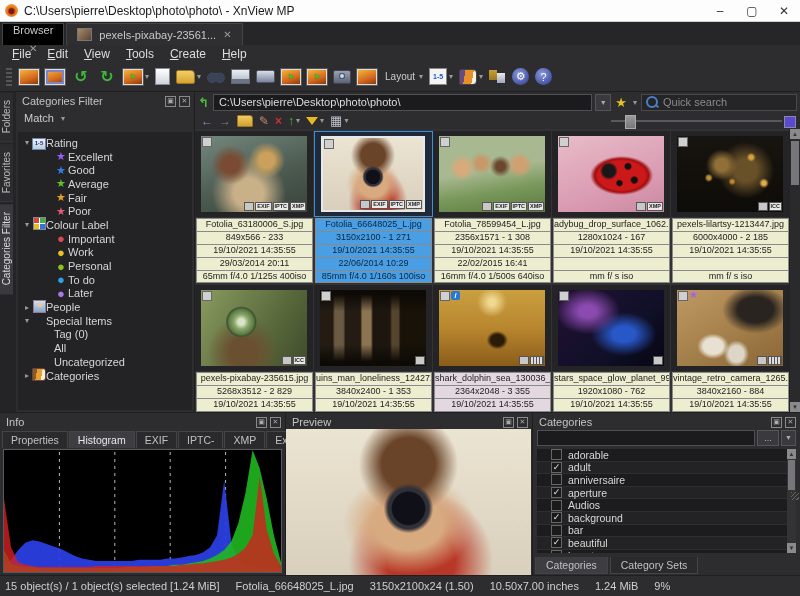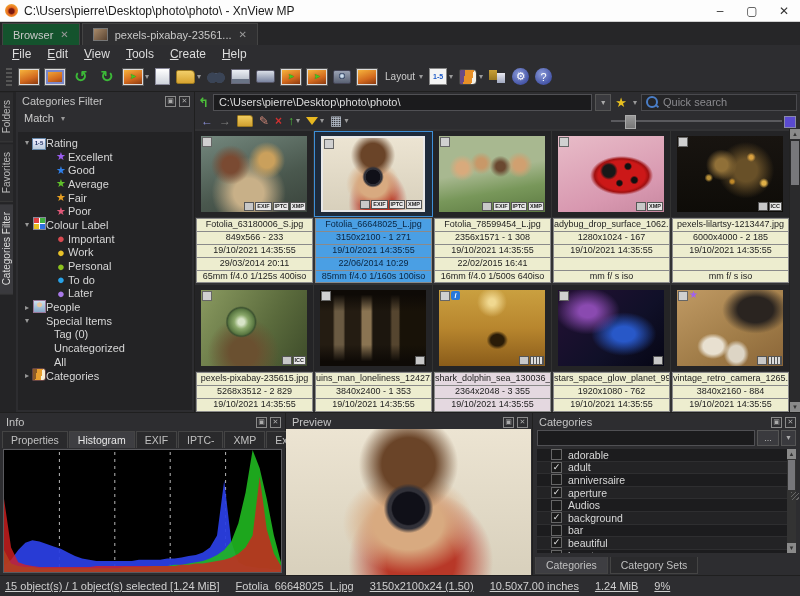--- a/index.html
+++ b/index.html
@@ -10,21 +10,21 @@
     display:flex;align-items:center;border-bottom:1px solid #d0d0d0;box-sizing:border-box;}
   .appicon{width:13px;height:13px;margin:0 6px 0 5px;border-radius:50%;
     background:radial-gradient(circle at 50% 55%,#7a1a10 0 25%,#e86a20 40%,#f0a030 70%,#c8c0a8 100%);}
   .wtitle{font-size:12px;}
   .wbtns{margin-left:auto;display:flex;}
   .wbtn{width:32px;height:21px;display:flex;align-items:center;justify-content:center;color:#333;font-size:12px;}
   
   .tabbar{position:absolute;left:0;top:22px;width:800px;height:23px;background:#262628;display:flex;align-items:flex-end;}
   .tab{height:22px;display:flex;align-items:center;gap:7px;padding:0 10px;background:#2f2f31;color:#c8c8c8;
     border:1px solid #444;border-bottom:none;margin-left:2px;font-size:11px;box-sizing:border-box;}
-  .tab.active{background:#14532d;}
+  .tab.active{background:#000000;flex-direction:column;}
   .tabx{color:#999;font-size:10px;}
   .tabthumb{width:13px;height:11px;background:linear-gradient(135deg,#a88a6a,#5a4432);border:1px solid #777;}
   
   .menubar{position:absolute;left:0;top:45px;width:800px;height:17px;display:flex;align-items:center;padding-left:4px;box-sizing:border-box;}
   .menu-item{display:inline-block;padding:0 8px;color:#ddd;font-size:12px;}
   .menu-item::first-letter{text-decoration:underline;}
   
   .toolbar{position:absolute;left:0;top:62px;width:800px;height:30px;display:flex;align-items:center;
     border-bottom:1px solid #1f1f1f;box-sizing:border-box;padding-left:2px;}
   .grip{width:6px;height:18px;margin:0 4px;background:repeating-linear-gradient(0deg,#555 0 2px,transparent 2px 4px);}
@@ -200,21 +200,21 @@
   .catscroll{position:absolute;right:0;top:0;bottom:0;width:9px;background:#333;}
   .catscroll .varrow{width:9px;}
   .catscroll .vthumb{right:1px;width:7px;top:11px;height:30px;}
   .cattabs{position:absolute;left:2px;bottom:2px;display:flex;height:18px;align-items:flex-end;}
   .cattab{height:17px;line-height:17px;padding:0 10px;font-size:10.5px;color:#c0c0c0;background:#2a2a2c;
     border:1px solid #444;border-top:none;margin-right:2px;box-sizing:border-box;}
   .cattab.active{background:#3e3e42;}
   
   .statusbar{position:absolute;left:0;top:575px;width:800px;height:21px;background:#2d2d30;border-top:1px solid #1f1f1f;
     display:flex;align-items:center;padding-left:5px;box-sizing:border-box;color:#cfcfcf;font-size:11px;}
-  .seg{margin-right:16px;white-space:nowrap;text-decoration:underline;}
+  .seg{margin-right:16px;white-space:nowrap;}
   .rgrip{position:absolute;right:1px;bottom:1px;width:8px;height:8px;
     background:repeating-linear-gradient(135deg,#666 0 1px,transparent 1px 3px);}
 </style>
 </head>
 <body>
 
 <div id="app">
 
   <div class="titlebar">
     <span class="appicon"></span>
@@ -407,25 +407,25 @@
             <span class="tcaret">▾</span>
             <i class="tico"></i>
             <span>Special Items</span>
           </div>
           <div class="trow" style="padding-left: 26px;">
             <span class="tcaret"></span>
             <span>Tag (0)</span>
           </div>
           <div class="trow" style="padding-left: 26px;">
             <span class="tcaret"></span>
+            <span>All</span>
+          </div>
+          <div class="trow" style="padding-left: 26px;">
+            <span class="tcaret"></span>
             <span>Uncategorized</span>
-          </div>
-          <div class="trow" style="padding-left: 26px;">
-            <span class="tcaret"></span>
-            <span>All</span>
           </div>
           <div class="trow" style="padding-left: 4px;">
             <span class="tcaret">▸</span>
             <i class="tico"><span class="ico-categories"></span></i>
             <span>Categories</span>
           </div>
         </div>
     </div>
 
     <div class="content">

